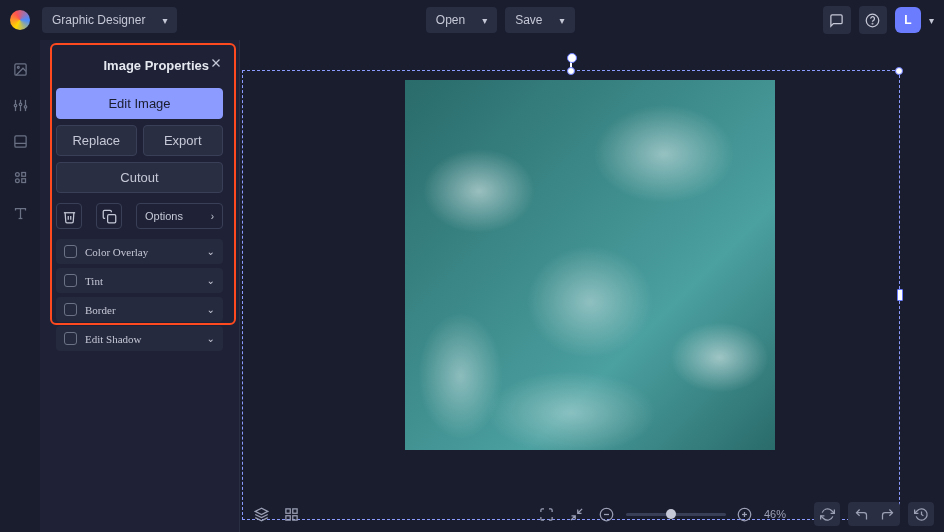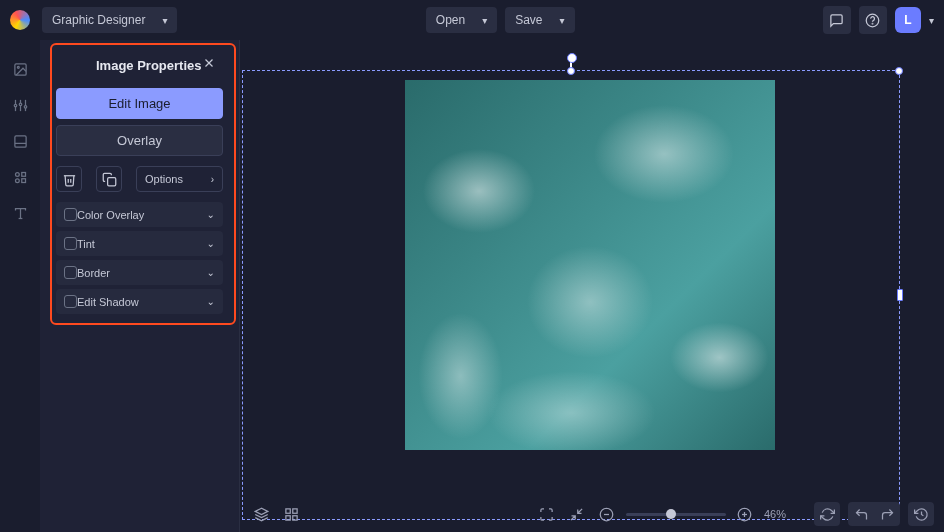--- a/index.html
+++ b/index.html
@@ -90,21 +90,21 @@
   position: absolute;
   top: 3px; left: 10px;
   width: 186px; height: 282px;
   border: 2px solid #ff4a1f;
   border-radius: 6px;
   pointer-events: none;
 }
 .panel-inner { padding: 16px; }
 .panel-header {
   display: flex;
-  justify-content: flex-start;
+  justify-content: flex-end;
   align-items: center;
   margin-bottom: 14px;
   padding-left: 40px;
 }
 .panel-title { font-size: 13px; font-weight: 600; color: #e6e8f0; }
 .close-x { cursor: pointer; font-size: 16px; color: #c5c8d6; }
 .btn-row { display: flex; gap: 6px; margin-bottom: 6px; }
 .panel-btn {
   flex: 1;
   padding: 7px 0;
@@ -140,26 +140,28 @@
   display: flex;
   align-items: center;
   justify-content: space-between;
   padding: 0 8px;
   font-size: 11px;
   cursor: pointer;
 }
 .prop-item {
   display: flex;
   align-items: center;
+  gap: 8px;
   padding: 6px 8px;
   background: #262a3e;
   border-radius: 4px;
   margin-bottom: 4px;
   font-size: 11px;
   cursor: pointer;
+  font-family: Liberation Serif, serif;
 }
 .prop-check {
   width: 13px; height: 13px;
   border: 1.5px solid #6b7285;
   border-radius: 3px;
 }
 .prop-label { flex: 1; }
 .canvas-area {
   flex: 1;
   position: relative;
@@ -331,21 +333,25 @@
           <svg viewBox="0 0 24 24" fill="none" stroke="currentColor" stroke-width="2" style="width:14px;height:14px;">
               <line x1="18" y1="6" x2="6" y2="18"></line>
               <line x1="6" y1="6" x2="18" y2="18"></line>
             </svg>
         </span>
       </div>
       <div class="btn-row">
         <button class="panel-btn primary">Edit Image</button>
       </div>
       <div class="btn-row">
-        <button class="panel-btn">Overlay</button>
+        <button class="panel-btn">Replace</button>
+        <button class="panel-btn">Export</button>
+      </div>
+      <div class="btn-row">
+        <button class="panel-btn">Cutout</button>
       </div>
       <div class="icon-row">
         <div class="icon-btn">
           <svg viewBox="0 0 24 24" fill="none" stroke="currentColor" stroke-width="2">
               <polyline points="3 6 5 6 21 6"></polyline>
               <path d="M19 6l-1 14a2 2 0 0 1-2 2H8a2 2 0 0 1-2-2L5 6"></path>
               <path d="M10 11v6M14 11v6"></path>
             </svg>
         </div>
         <div class="icon-btn">

